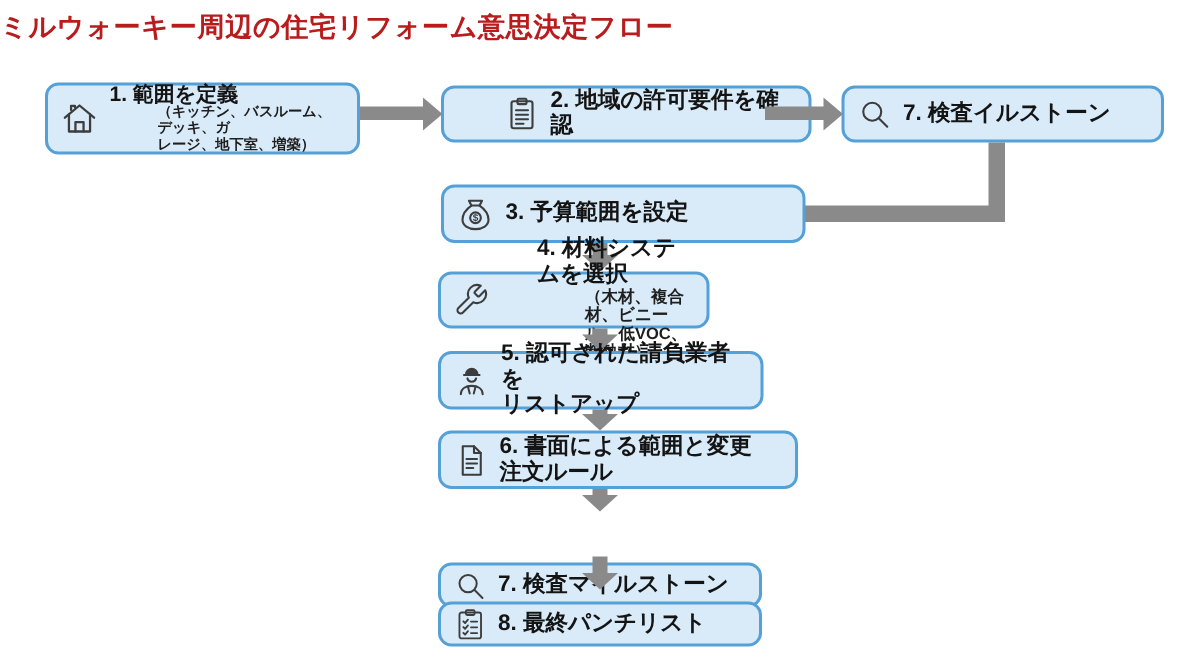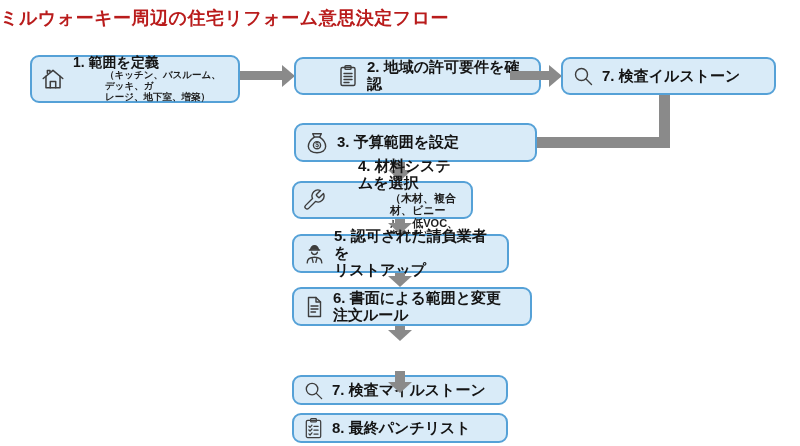--- a/index.html
+++ b/index.html
@@ -176,21 +176,21 @@
   <span class="txt">
       <span class="ttl">7. 検査マイルストーン</span>
     </span>
 </div>
 
 <div>
   <div class="shaft" style="left:395px;top:371px;width:10px;height:12px;"></div>
   <div class="tri tri-down" style="left:388px;top:382px;"></div>
 </div>
 
-<div class="node" style="left:292px;top:413px;width:216px;height:30px;">
+<div class="node" style="left:292px;top:401px;width:216px;height:30px;">
   <span class="icon">
     <svg width="23" height="23" viewBox="0 0 24 24" fill="none" stroke="#3d3d3d" stroke-width="1.3" stroke-linecap="round" stroke-linejoin="round">
       <rect x="4.5" y="3.5" width="15" height="18" rx="1.5"></rect>
       <rect x="9" y="1.8" width="6" height="3.4" rx="0.8"></rect>
       <path d="M7.2 9.6 l1.2 1.2 2-2.3 M12.5 9.8 H16.8"></path>
       <path d="M7.2 13.6 l1.2 1.2 2-2.3 M12.5 13.8 H16.8"></path>
       <path d="M7.2 17.6 l1.2 1.2 2-2.3 M12.5 17.8 H16.8"></path>
     </svg>
   </span>
   <span class="txt">

